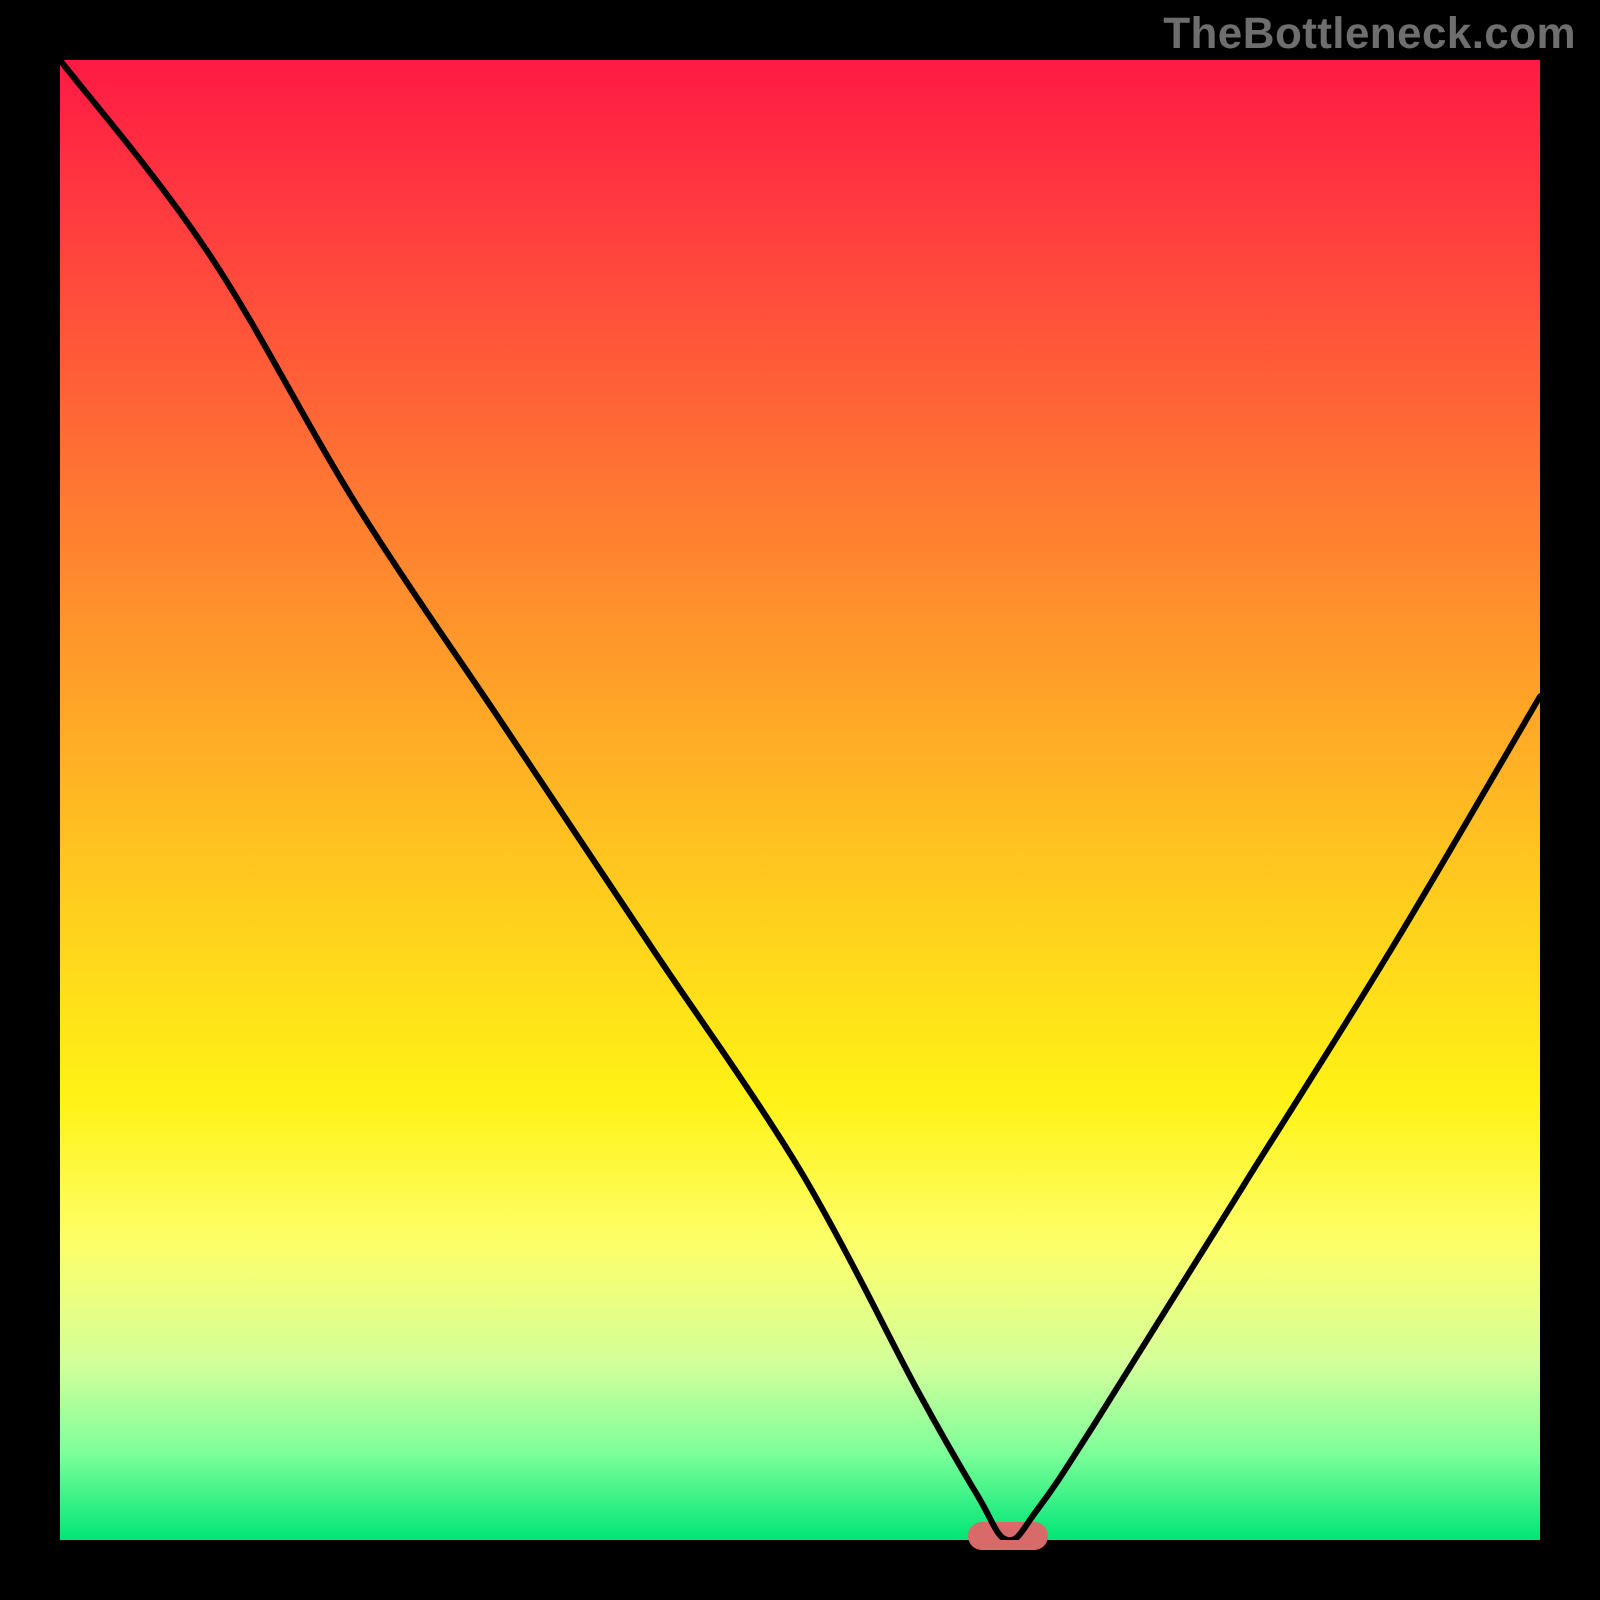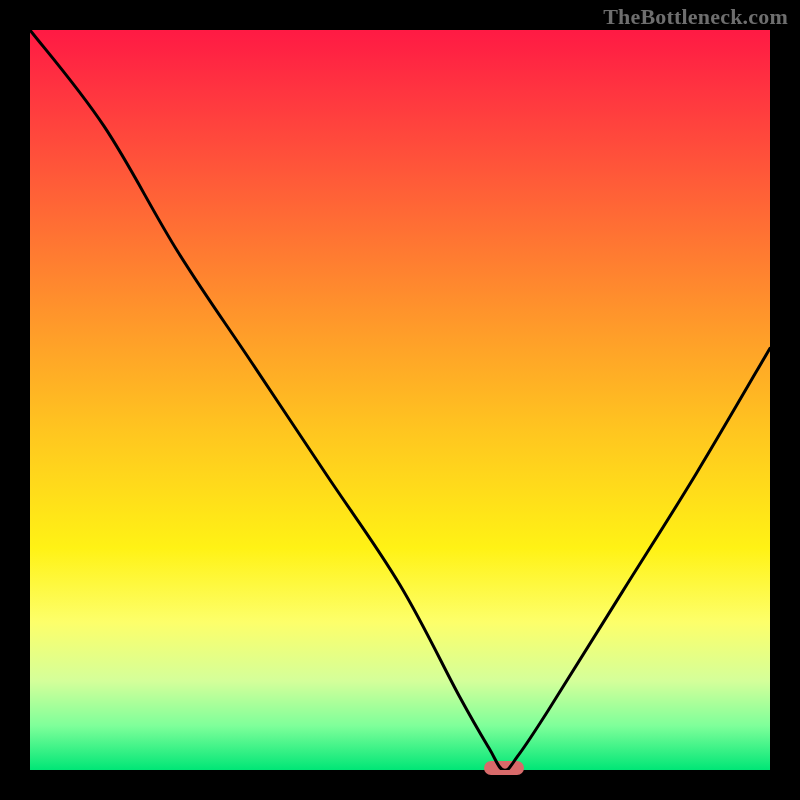--- a/index.html
+++ b/index.html
@@ -31,21 +31,21 @@
       #fff215 70%,
       #fdff6a 80%,
       #d4ff9a 88%,
       #7fff9a 94%,
       #00e676 100%);
   }
   .attribution {
     position: absolute;
     top: 4px;
     right: 12px;
-    font-family: Liberation Serif, serif;
+    font-family: Liberation Sans, sans-serif;
     font-size: 22px;
     font-weight: 600;
     color: #6e6e6e;
     letter-spacing: 0.2px;
     z-index: 4;
     text-align: right;
   }
   svg.curve {
     position: absolute;
     left: 0;

